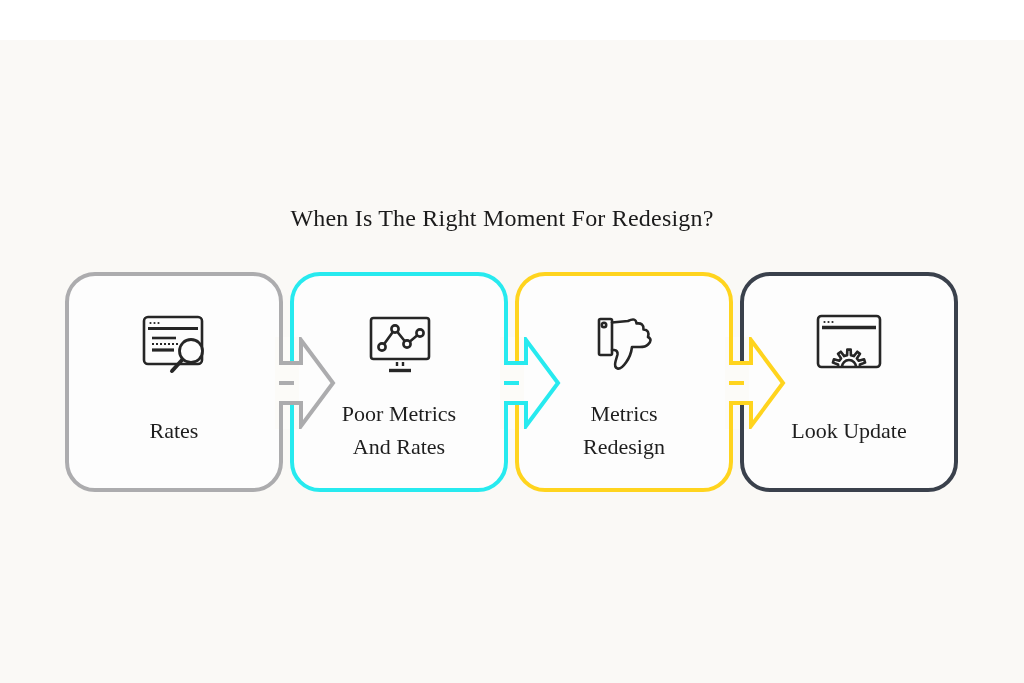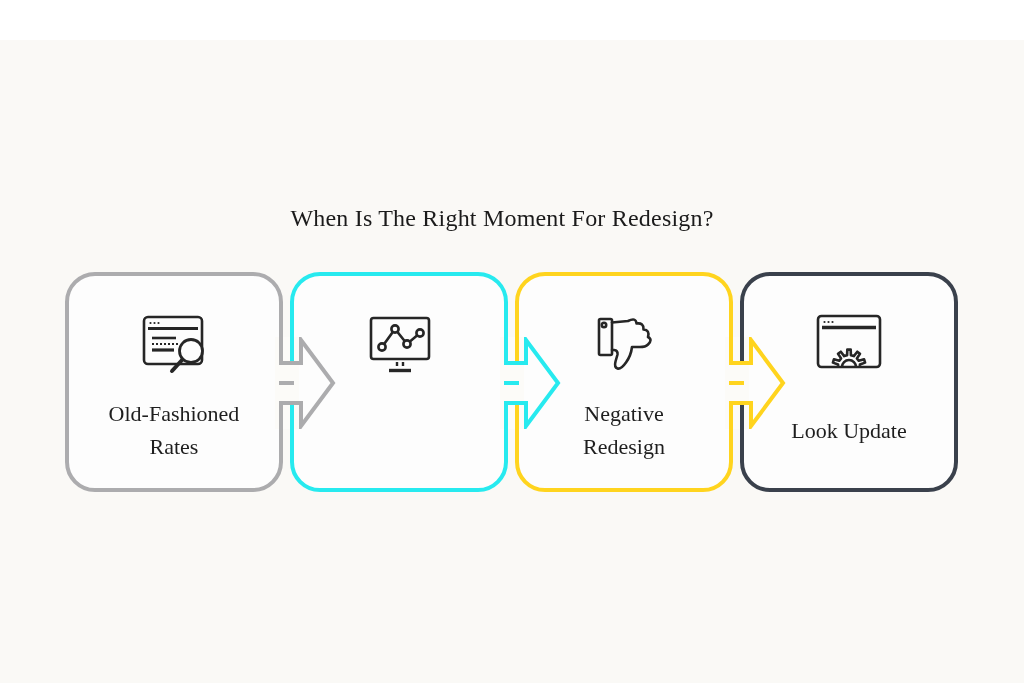--- a/index.html
+++ b/index.html
@@ -66,50 +66,53 @@
         <circle cx="25.5" cy="11" r="1.1" fill="#262626" stroke="none"></circle>
         <path d="M 15,16.5 H 65" stroke-width="3.2"></path>
         <path d="M 19,26 H 43" stroke-width="2.6"></path>
         <path d="M 19,32 H 47" stroke-width="2.2" stroke-dasharray="2 2"></path>
         <path d="M 19,38 H 41" stroke-width="3.2"></path>
         <circle cx="58" cy="39" r="11.5" fill="#FDFDFD" stroke-width="2.8"></circle>
         <path d="M 49.5,47.5 L 39,59" stroke-width="4" stroke-linecap="round"></path>
       </g>
     </svg>
     <div class="label">
-      <span>Old-Fashioned</span>
       <span>Rates</span>
     </div>
   </div>
 
   <div class="box" style="left: 290px; border-color: rgb(39, 234, 239);">
     <svg class="icon" width="82" height="68" viewBox="0 0 82 68">
       <g fill="none" stroke="#262626" stroke-width="2.6">
         <rect x="13" y="6" width="58" height="41" rx="2.5"></rect>
         <path d="M 24,35 L 37,17 L 49,32 L 62,21"></path>
         <circle cx="24" cy="35" r="3.6" fill="#FDFDFD"></circle>
         <circle cx="37" cy="17" r="3.6" fill="#FDFDFD"></circle>
         <circle cx="49" cy="32" r="3.6" fill="#FDFDFD"></circle>
         <circle cx="62" cy="21" r="3.6" fill="#FDFDFD"></circle>
         <path d="M 39,50 V 54 M 45,50 V 54" stroke-width="2.4"></path>
         <path d="M 31,58.5 H 53" stroke-width="3.4"></path>
       </g>
     </svg>
+    <div class="label">
+      <span>Poor Metrics</span>
+      <span>And Rates</span>
+    </div>
   </div>
 
   <div class="box" style="left: 515px; border-color: rgb(255, 212, 30);">
     <svg class="icon" width="82" height="68" viewBox="0 0 82 68">
       <g fill="none" stroke="#262626" stroke-width="2.6" stroke-linejoin="round" stroke-linecap="round">
         <rect x="16" y="7" width="13" height="36" rx="1.5"></rect>
         <circle cx="21" cy="13" r="2.2"></circle>
         <path d="M 29,10.5 L 45,9 Q 53,5 53.5,11.5 Q 61,10.5 60.5,17.5 Q 67,18 65,25 Q 70,27.5 65,32.5 Q 62,35.5 55,35 L 49,35 Q 48,43.5 43,50.5 Q 38,57.5 34.5,56.5 Q 31,55.5 32.5,49.5 L 34.5,42.5 Q 35,38.5 31,38 L 29,38"></path>
       </g>
     </svg>
     <div class="label">
-      <span>Negative</span>
+      <span>Metrics</span>
       <span>Redesign</span>
     </div>
   </div>
 
   <div class="box" style="left: 740px; border-color: rgb(58, 65, 76);">
     <svg class="icon" width="82" height="68" viewBox="0 0 82 68">
       <g fill="none" stroke="#262626" stroke-width="2.6">
         <rect x="10" y="4" width="62" height="51" rx="3.5"></rect>
         <circle cx="16.5" cy="10" r="1.1" fill="#262626" stroke="none"></circle>
         <circle cx="20.5" cy="10" r="1.1" fill="#262626" stroke="none"></circle>

